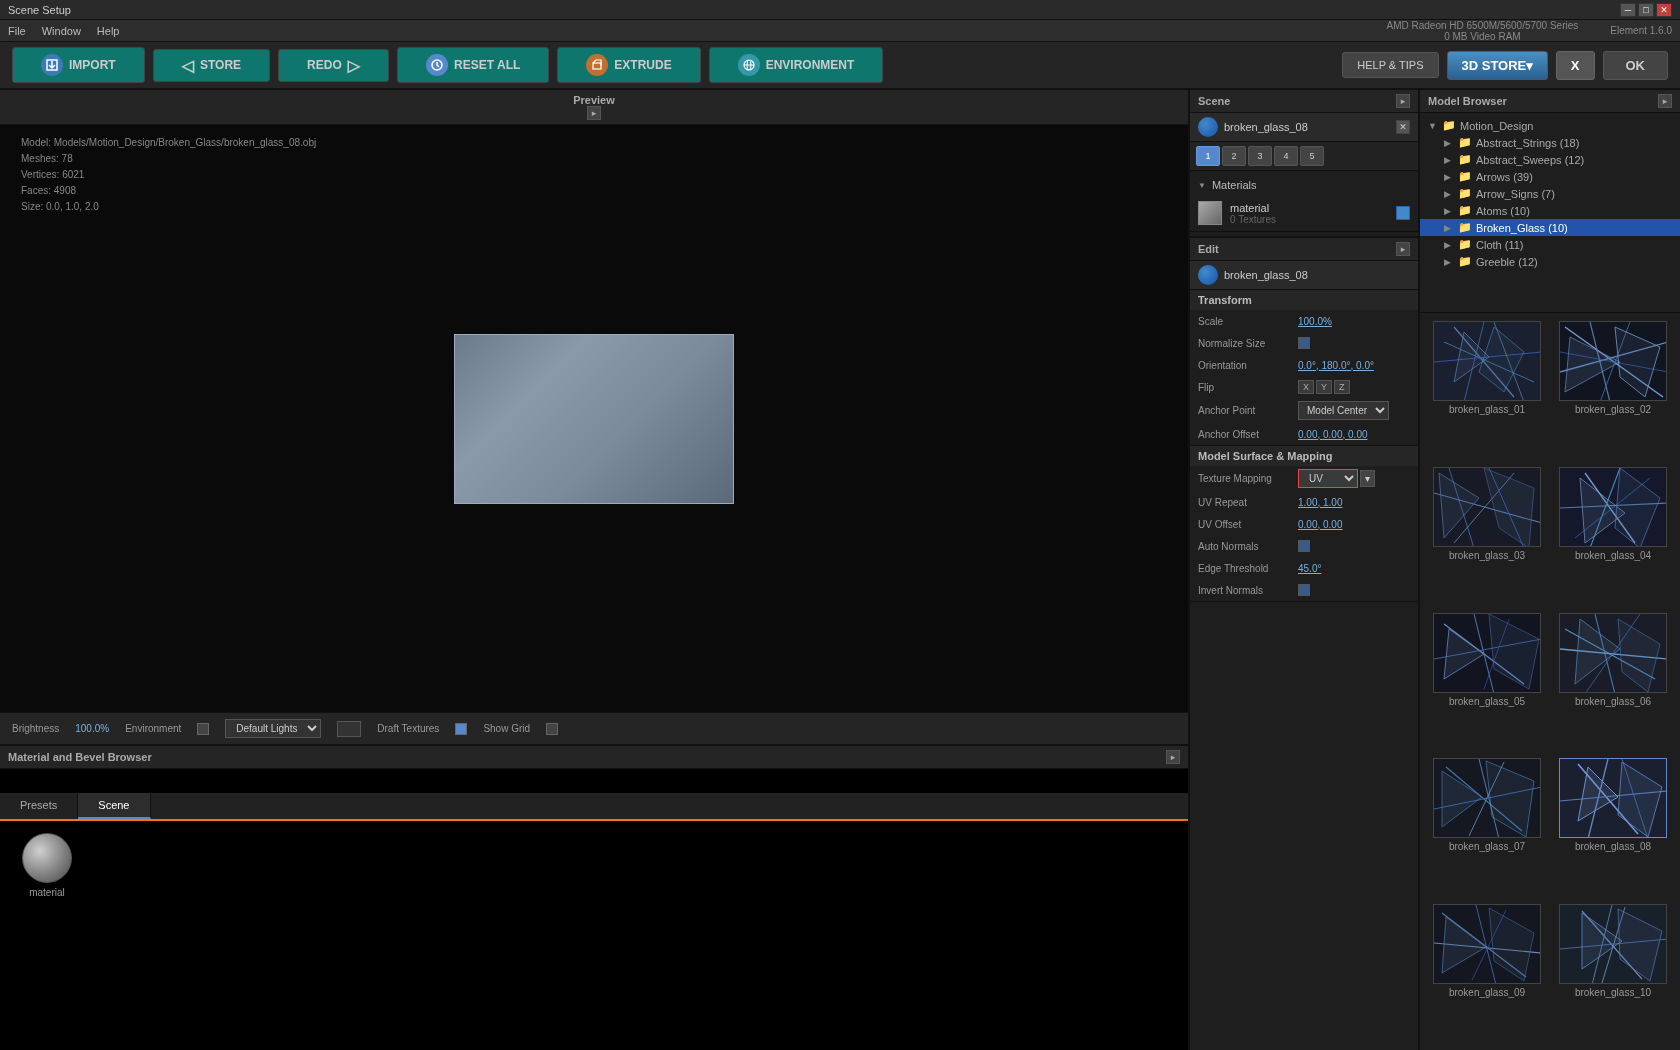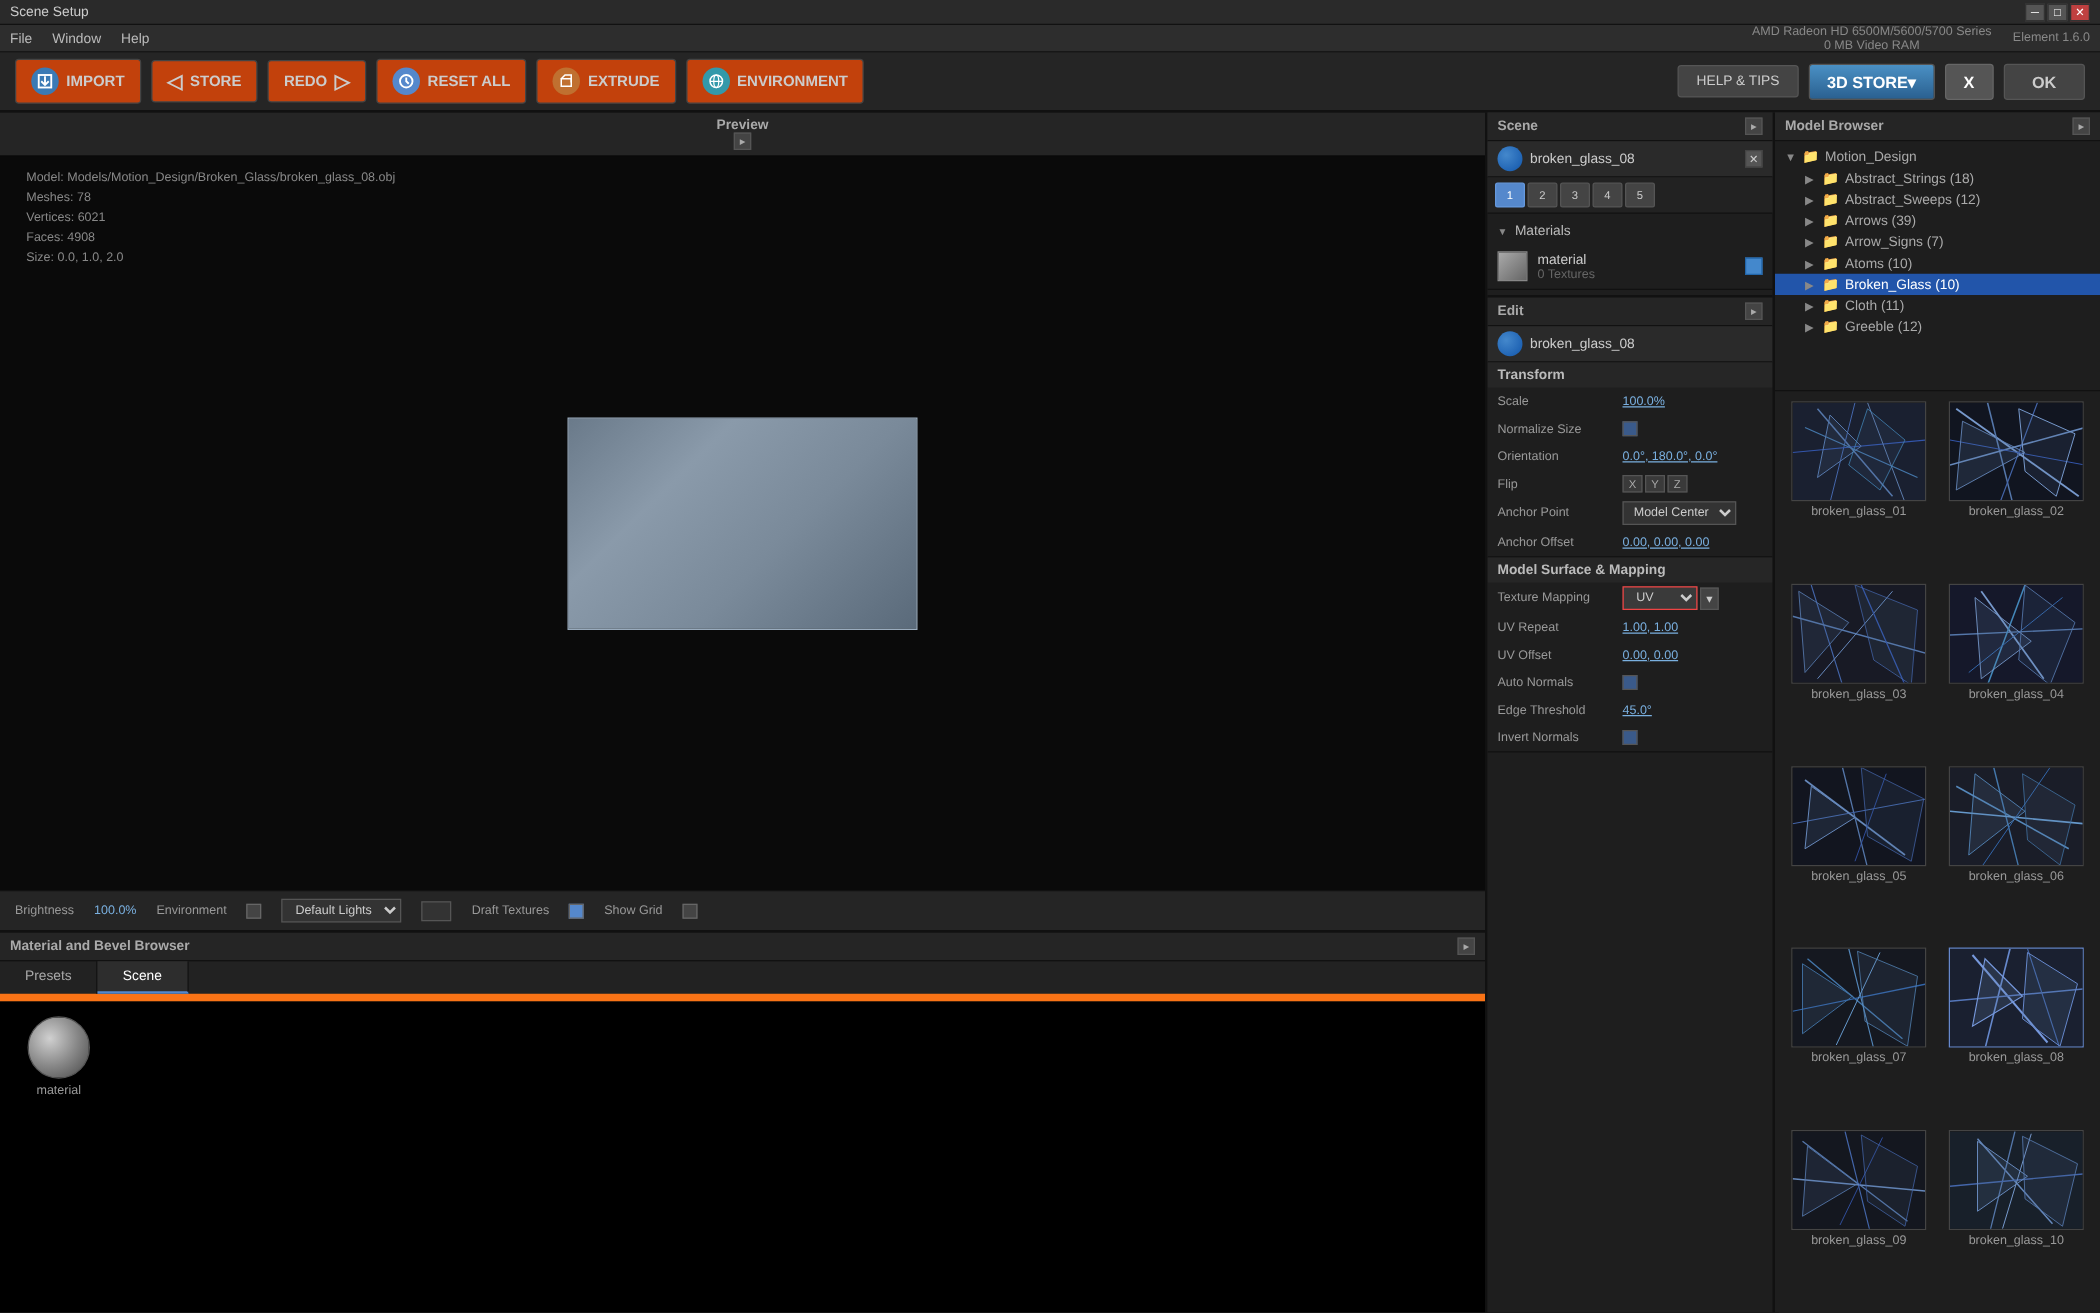--- a/index.html
+++ b/index.html
@@ -11,21 +11,21 @@
     #titlebar .ctrl-btn { width: 16px; height: 14px; background: #555; border: 1px solid #333; cursor: pointer; display: flex; align-items: center; justify-content: center; font-size: 9px; color: #fff; }
     #titlebar .ctrl-btn.close { background: #c04040; }
 
     
     #menubar { background: #2d2d2d; height: 22px; display: flex; align-items: center; padding: 0 8px; border-bottom: 1px solid #111; gap: 16px; }
     #menubar span { font-size: 11px; color: #bbb; cursor: pointer; }
     #menubar .gpu-info { margin-left: auto; font-size: 10px; color: #888; text-align: center; }
 
     
     #toolbar { background: #252525; height: 48px; display: flex; align-items: center; padding: 0 12px; border-bottom: 2px solid #111; gap: 8px; }
-    .toolbar-btn { display: flex; align-items: center; gap: 6px; background: #c2410c; border: 1px solid #444; border-radius: 3px; padding: 6px 12px; cursor: pointer; color: #ccc; font-size: 12px; font-weight: bold; }
+    .toolbar-btn { display: flex; align-items: center; gap: 6px; background: #0f766e; border: 1px solid #444; border-radius: 3px; padding: 6px 28px; cursor: pointer; color: #ccc; font-size: 12px; font-weight: bold; }
     .toolbar-btn .tb-icon { width: 22px; height: 22px; border-radius: 50%; display: flex; align-items: center; justify-content: center; }
     .tb-import .tb-icon { background: #3a7ab5; }
     .tb-reset .tb-icon { background: #5588cc; }
     .tb-extrude .tb-icon { background: #c07030; }
     .tb-env .tb-icon { background: #3399aa; border-radius: 50%; }
     .toolbar-right { margin-left: auto; display: flex; align-items: center; gap: 8px; }
     .btn-help { background: #444; border: 1px solid #555; border-radius: 3px; padding: 6px 14px; color: #ccc; cursor: pointer; font-size: 11px; }
     .btn-3dstore { background: linear-gradient(to bottom, #4a90c4, #2a6090); border: 1px solid #555; border-radius: 3px; padding: 6px 14px; color: #fff; cursor: pointer; font-size: 13px; font-weight: bold; display: flex; align-items: center; gap: 0; }
     .btn-x { background: #555; border: 1px solid #666; border-radius: 3px; padding: 6px 14px; color: #fff; cursor: pointer; font-size: 13px; font-weight: bold; }
     .btn-ok { background: #444; border: 1px solid #555; border-radius: 3px; padding: 6px 22px; color: #ccc; cursor: pointer; font-size: 13px; font-weight: bold; }
@@ -51,21 +51,21 @@
     .prev-value { font-size: 10px; color: #7ab0e0; cursor: pointer; }
     .prev-checkbox { width: 12px; height: 12px; border: 1px solid #666; background: #444; display: inline-block; }
     .prev-checkbox.on { background: #5588cc; }
     .prev-dropdown { background: #333; border: 1px solid #555; color: #ccc; font-size: 10px; padding: 2px 6px; cursor: pointer; }
     .prev-swatch { width: 24px; height: 16px; background: #333; border: 1px solid #555; }
 
     
     #mat-browser { height: 306px; background: #000000; border-top: 2px solid #111; display: flex; flex-direction: column; }
     #mat-header { background: #252525; padding: 4px 8px; display: flex; align-items: center; justify-content: space-between; border-bottom: 1px solid #111; }
     #mat-header span { color: #aaa; font-size: 11px; font-weight: bold; }
-    #mat-tabs { display: flex; border-bottom: 6px solid #f97316; background: #222; }
+    #mat-tabs { display: flex; border-bottom: 2px solid #f97316; background: #222; margin-top: 24px; }
     .mat-tab { padding: 6px 20px; cursor: pointer; font-size: 11px; color: #aaa; border-right: 1px solid #111; }
     .mat-tab.active { background: #2d2d2d; color: #fff; border-bottom: 2px solid #5588cc; }
     #mat-content { flex: 1; padding: 12px; overflow-y: auto; }
     .mat-item { display: flex; flex-direction: column; align-items: center; width: 70px; float: left; }
     .mat-sphere { width: 50px; height: 50px; border-radius: 50%; background: radial-gradient(circle at 35% 35%, #d0d0d0, #888, #444); border: 1px solid #555; }
     .mat-name { font-size: 10px; color: #999; margin-top: 4px; }
 
     
     #mid-panel { width: 230px; background: #1e1e1e; border-right: 2px solid #111; display: flex; flex-direction: column; }
     
@@ -152,21 +152,21 @@
 </div>
 
 <div id="menubar">
   <span>File</span>
   <span>Window</span>
   <span>Help</span>
   <div class="gpu-info">
     <div>AMD Radeon HD 6500M/5600/5700 Series</div>
     <div>0 MB Video RAM</div>
   </div>
-  <div style="margin-left:1px; font-size:10px; color:#888;">Element 1.6.0</div>
+  <div style="margin-left:16px; font-size:10px; color:#888;">Element 1.6.0</div>
 </div>
 
 <div id="toolbar">
   <div class="toolbar-btn tb-import">
     <div class="tb-icon">
       <svg width="14" height="14" viewBox="0 0 14 14">
           <rect x="2" y="2" width="10" height="10" fill="none" stroke="#fff" stroke-width="1.5"></rect>
           <path d="M4 7 L7 10 L10 7 M7 3 L7 10" stroke="#fff" stroke-width="1.5" fill="none"></path>
         </svg>
     </div>

